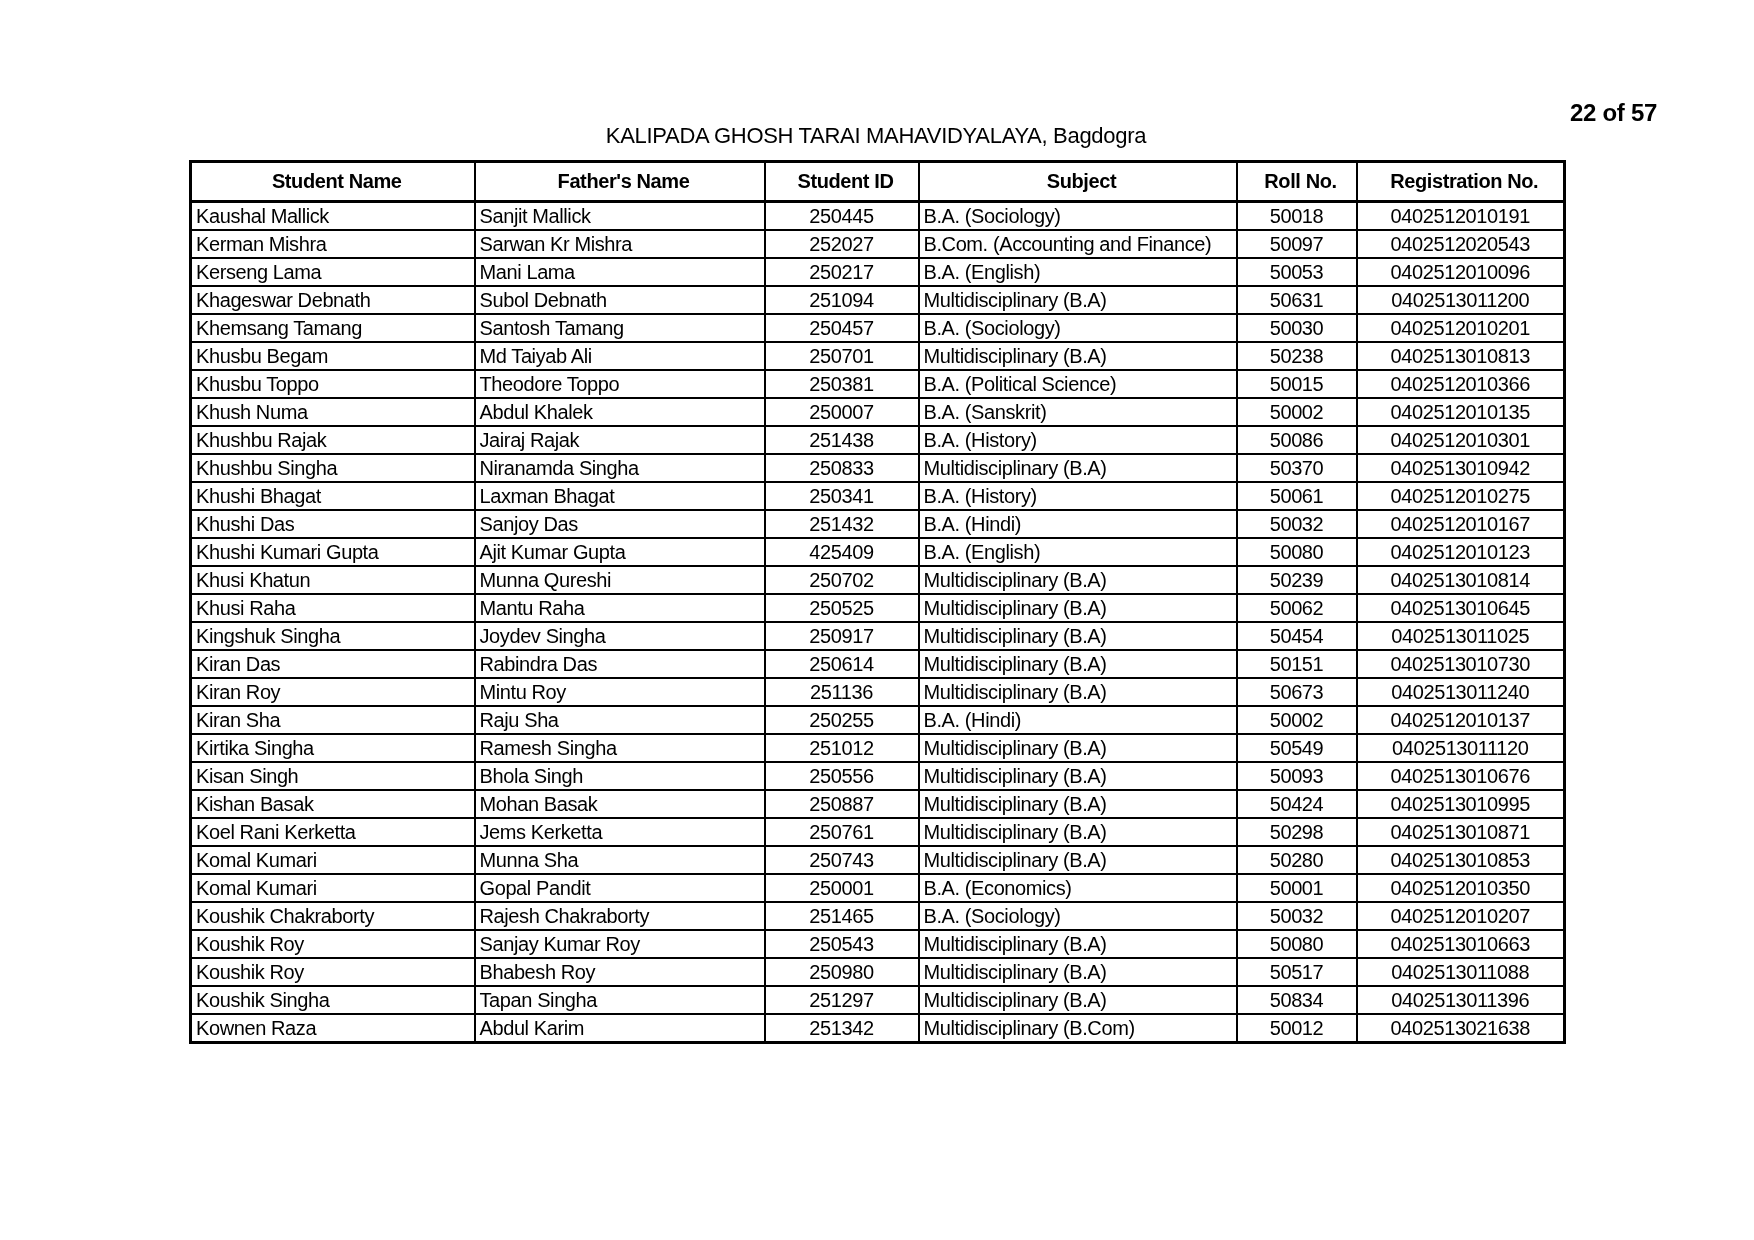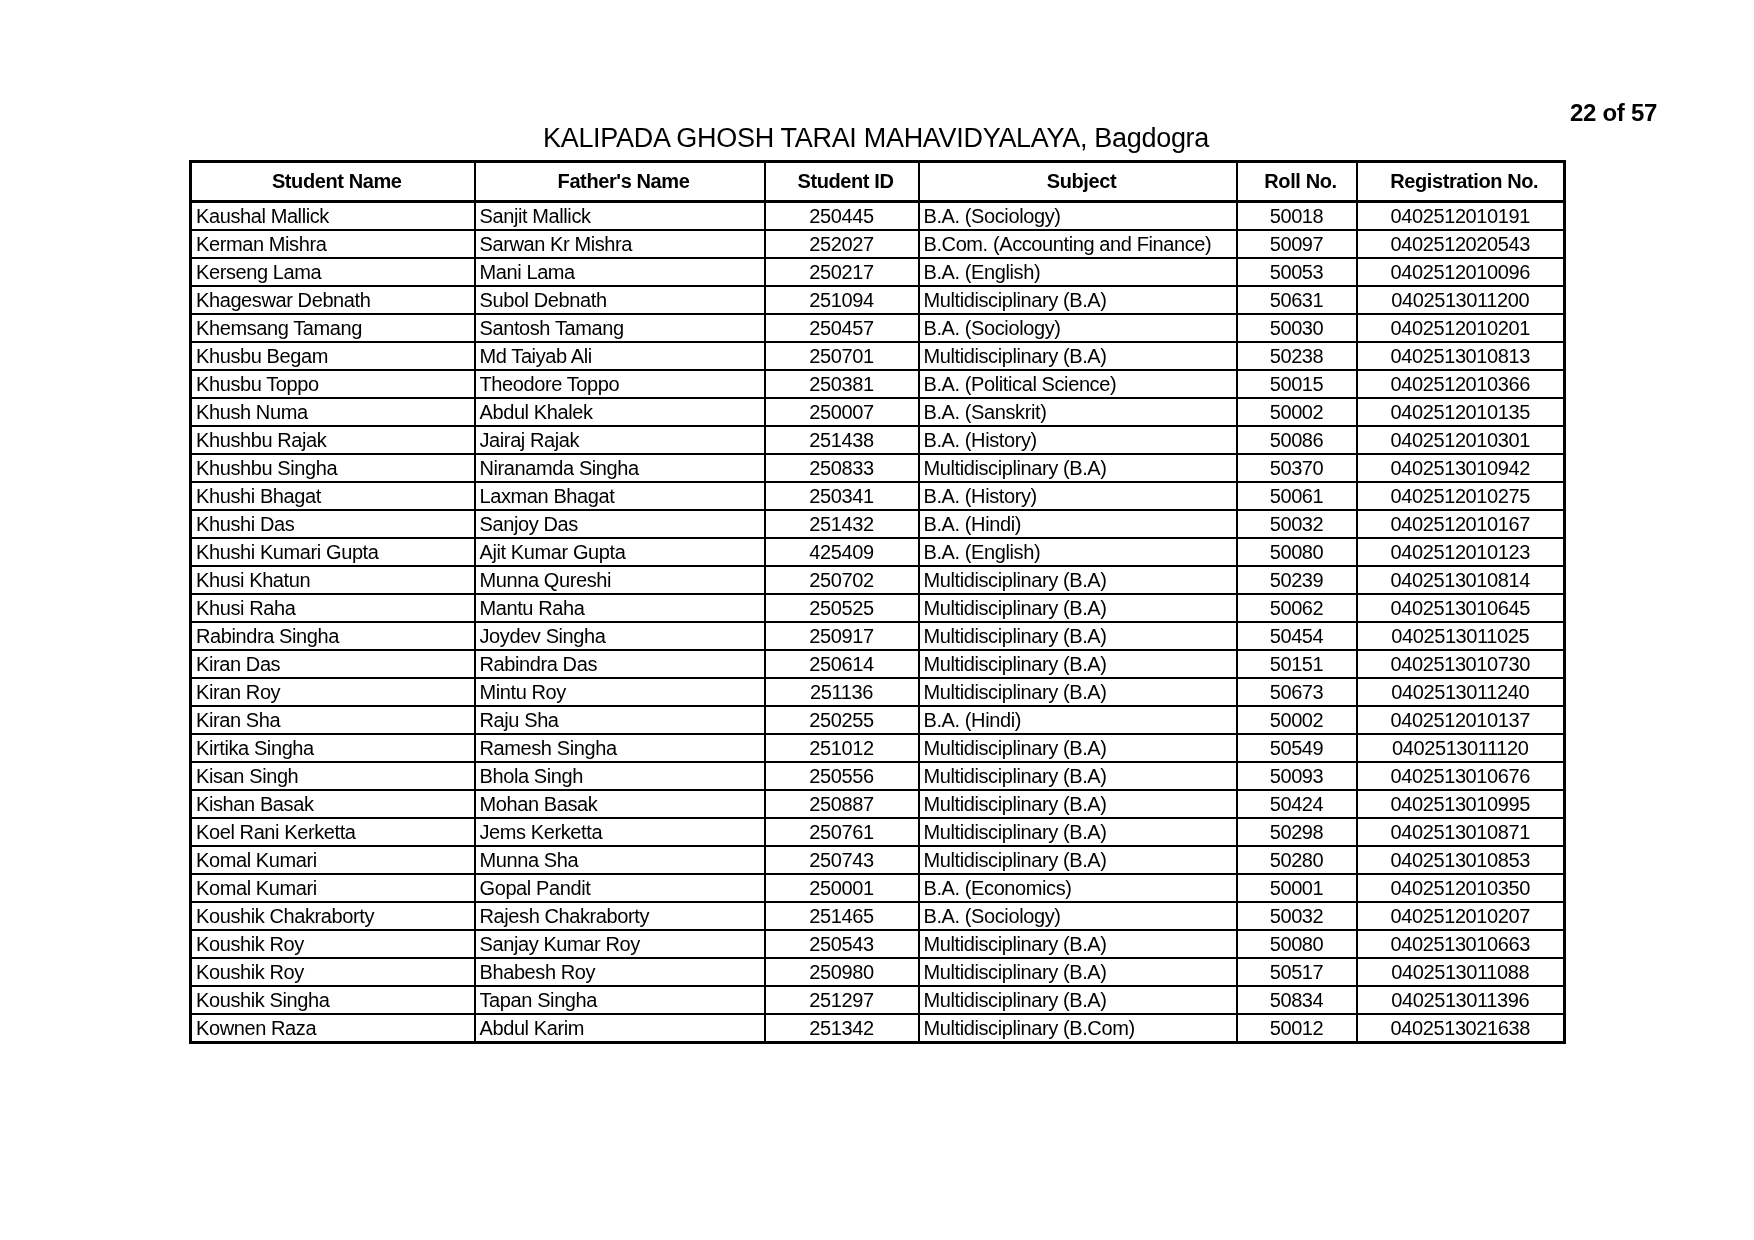--- a/index.html
+++ b/index.html
@@ -1,19 +1,19 @@
 <!DOCTYPE html>
 <html><head>
   <meta charset="utf-8">
   <style>
     html, body { margin: 0; padding: 0; background: #ffffff; }
     body { width: 1754px; height: 1240px; position: relative; overflow: hidden;
            font-family: "Liberation Sans", "DejaVu Sans", sans-serif; color: #000; }
     .page-number { position: absolute; left: 1570px; top: 99px; font-size: 24px; font-weight: bold; letter-spacing: -0.3px; }
-    .title { position: absolute; left: 189px; width: 1374px; top: 123px; text-align: center; font-size: 27px; letter-spacing: -0.3px; }
+    .title { position: absolute; left: 189px; width: 1374px; top: 123px; text-align: center; font-size: 22px; letter-spacing: -0.3px; }
     table.roster { position: absolute; left: 189px; top: 160px; border-collapse: collapse; table-layout: fixed; width: 1374px; }
     table.roster th, table.roster td { border: 2px solid #000; padding: 0 4px; white-space: nowrap; overflow: hidden; font-size: 20px; letter-spacing: -0.4px; }
     table.roster th { height: 37px; font-weight: bold; text-align: center; border-bottom-width: 3px; }
     table.roster td { height: 26px; line-height: 26px; }
     table.roster thead th { border-top-width: 3px; padding-left: 12px; }
     table.roster tr > *:first-child { border-left-width: 3px; }
     table.roster tr > *:last-child { border-right-width: 3px; }
     table.roster tbody tr:last-child td { border-bottom-width: 3px; }
     td.c { text-align: center; }
     td.l { text-align: left; }
@@ -158,21 +158,21 @@
       </tr>
       <tr>
         <td class="l">Khusi Raha</td>
         <td class="l">Mantu Raha</td>
         <td class="c">250525</td>
         <td class="l">Multidisciplinary (B.A)</td>
         <td class="c">50062</td>
         <td class="c">0402513010645</td>
       </tr>
       <tr>
-        <td class="l">Rabindra Singha</td>
+        <td class="l">Kingshuk Singha</td>
         <td class="l">Joydev Singha</td>
         <td class="c">250917</td>
         <td class="l">Multidisciplinary (B.A)</td>
         <td class="c">50454</td>
         <td class="c">0402513011025</td>
       </tr>
       <tr>
         <td class="l">Kiran Das</td>
         <td class="l">Rabindra Das</td>
         <td class="c">250614</td>

